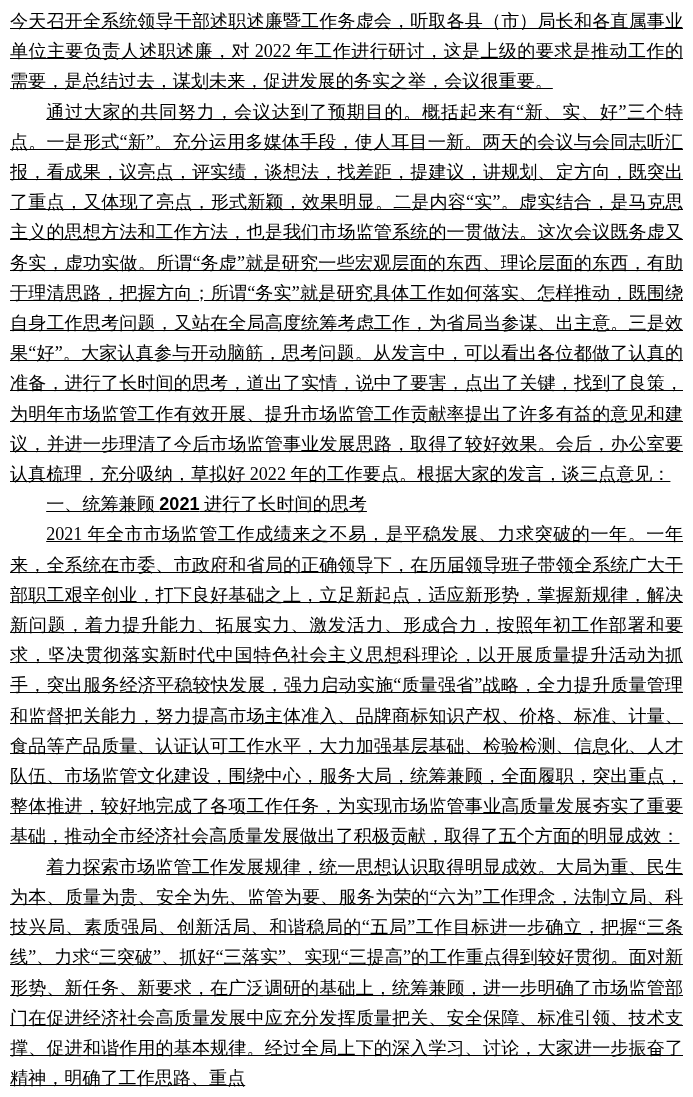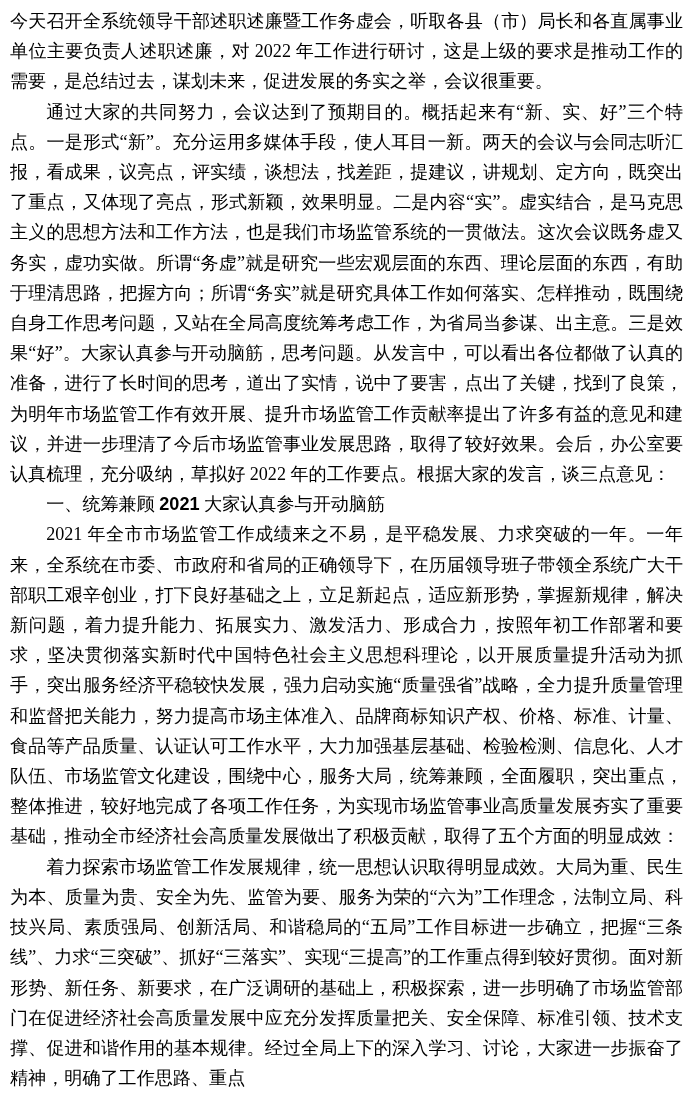--- a/index.html
+++ b/index.html
@@ -12,20 +12,21 @@
     height: 1097px;
     overflow: hidden;
     font-family: "Liberation Serif", "DejaVu Serif", serif;
   }
   .page {
     width: 693px;
     height: 1097px;
     box-sizing: border-box;
     padding: 6px 10px 0 10px;
     background: #ffffff;
+    text-decoration: underline;
   }
   .doc-body p {
     margin: 0 0 0 0;
     font-size: 18.1px;
     line-height: 30.2px;
     color: #000000;
     text-align: justify;
     text-justify: inter-ideograph;
     letter-spacing: 0px;
     font-family: "Liberation Serif", "DejaVu Serif", serif;
@@ -45,23 +46,23 @@
 <body>
 
 <div class="page">
   <div class="doc-body">
 
     <p>今天召开全系统领导干部述职述廉暨工作务虚会，听取各县（市）局长和各直属事业单位主要负责人述职述廉，对 2022 年工作进行研讨，这是上级的要求是推动工作的需要，是总结过去，谋划未来，促进发展的务实之举，会议很重要。</p>
 
     <p class="indent">通过大家的共同努力，会议达到了预期目的。概括起来有“新、实、好”三个特点。一是形式“新”。充分运用多媒体手段，使人耳目一新。两天的会议与会同志听汇报，看成果，议亮点，评实绩，谈想法，找差距，提建议，讲规划、定方向，既突出了重点，又体现了亮点，形式新颖，效果明显。二是内容“实”。虚实结合，是马克思主义的思想方法和工作方法，也是我们市场监管系统的一贯做法。这次会议既务虚又务实，虚功实做。所谓“务虚”就是研究一些宏观层面的东西、理论层面的东西，有助于理清思路，把握方向；所谓“务实”就是研究具体工作如何落实、怎样推动，既围绕自身工作思考问题，又站在全局高度统筹考虑工作，为省局当参谋、出主意。三是效果“好”。大家认真参与开动脑筋，思考问题。从发言中，可以看出各位都做了认真的准备，进行了长时间的思考，道出了实情，说中了要害，点出了关键，找到了良策，为明年市场监管工作有效开展、提升市场监管工作贡献率提出了许多有益的意见和建议，并进一步理清了今后市场监管事业发展思路，取得了较好效果。会后，办公室要认真梳理，充分吸纳，草拟好 2022 年的工作要点。根据大家的发言，谈三点意见：</p>
 
     <p class="indent heading-line">
-      <span>一、统筹兼顾 </span><b>2021</b><span> 大家认真参与开动脑筋</span>
+      <span>一、统筹兼顾 </span><b>2021</b><span> 进行了长时间的思考</span>
     </p>
 
     <p class="indent">2021 年全市市场监管工作成绩来之不易，是平稳发展、力求突破的一年。一年来，全系统在市委、市政府和省局的正确领导下，在历届领导班子带领全系统广大干部职工艰辛创业，打下良好基础之上，立足新起点，适应新形势，掌握新规律，解决新问题，着力提升能力、拓展实力、激发活力、形成合力，按照年初工作部署和要求，坚决贯彻落实新时代中国特色社会主义思想科理论，以开展质量提升活动为抓手，突出服务经济平稳较快发展，强力启动实施“质量强省”战略，全力提升质量管理和监督把关能力，努力提高市场主体准入、品牌商标知识产权、价格、标准、计量、食品等产品质量、认证认可工作水平，大力加强基层基础、检验检测、信息化、人才队伍、市场监管文化建设，围绕中心，服务大局，统筹兼顾，全面履职，突出重点，整体推进，较好地完成了各项工作任务，为实现市场监管事业高质量发展夯实了重要基础，推动全市经济社会高质量发展做出了积极贡献，取得了五个方面的明显成效：</p>
 
-    <p class="indent">着力探索市场监管工作发展规律，统一思想认识取得明显成效。大局为重、民生为本、质量为贵、安全为先、监管为要、服务为荣的“六为”工作理念，法制立局、科技兴局、素质强局、创新活局、和谐稳局的“五局”工作目标进一步确立，把握“三条线”、力求“三突破”、抓好“三落实”、实现“三提高”的工作重点得到较好贯彻。面对新形势、新任务、新要求，在广泛调研的基础上，积极探索，进一步明确了市场监管部门在促进经济社会高质量发展中应充分发挥质量把关、安全保障、标准引领、技术支撑、促进和谐作用的基本规律。经过全局上下的深入学习、讨论，大家进一步振奋了精神，明确了工作思路、重点</p>
+    <p class="indent">着力探索市场监管工作发展规律，统一思想认识取得明显成效。大局为重、民生为本、质量为贵、安全为先、监管为要、服务为荣的“六为”工作理念，法制立局、科技兴局、素质强局、创新活局、和谐稳局的“五局”工作目标进一步确立，把握“三条线”、力求“三突破”、抓好“三落实”、实现“三提高”的工作重点得到较好贯彻。面对新形势、新任务、新要求，在广泛调研的基础上，统筹兼顾，进一步明确了市场监管部门在促进经济社会高质量发展中应充分发挥质量把关、安全保障、标准引领、技术支撑、促进和谐作用的基本规律。经过全局上下的深入学习、讨论，大家进一步振奋了精神，明确了工作思路、重点</p>
 
     <p>和方向，激发了自身当地、立功能、损损力表质源和服务清等</p>
 
   </div>
 </div>
 
 </body></html>

